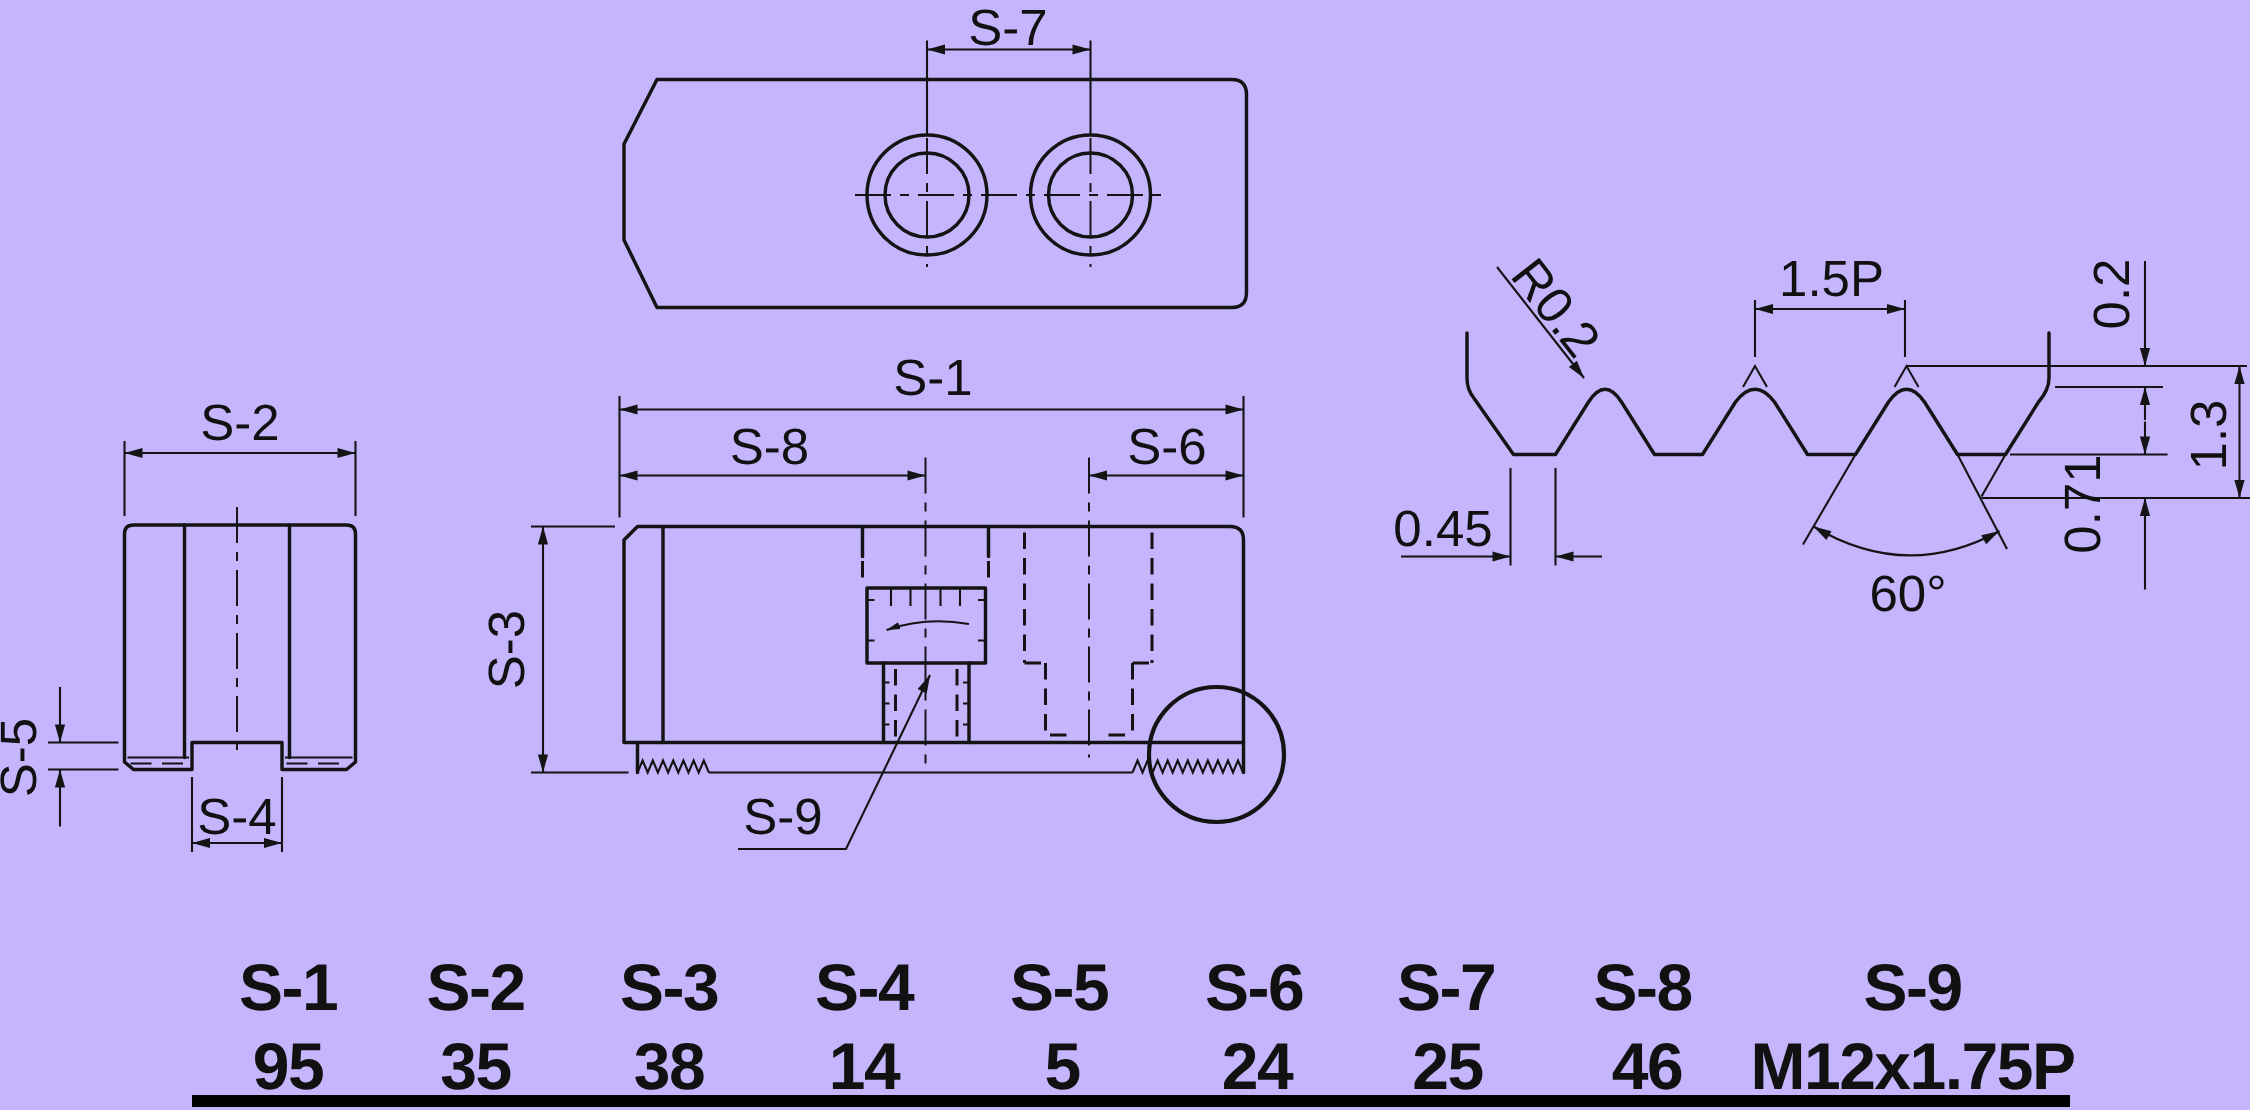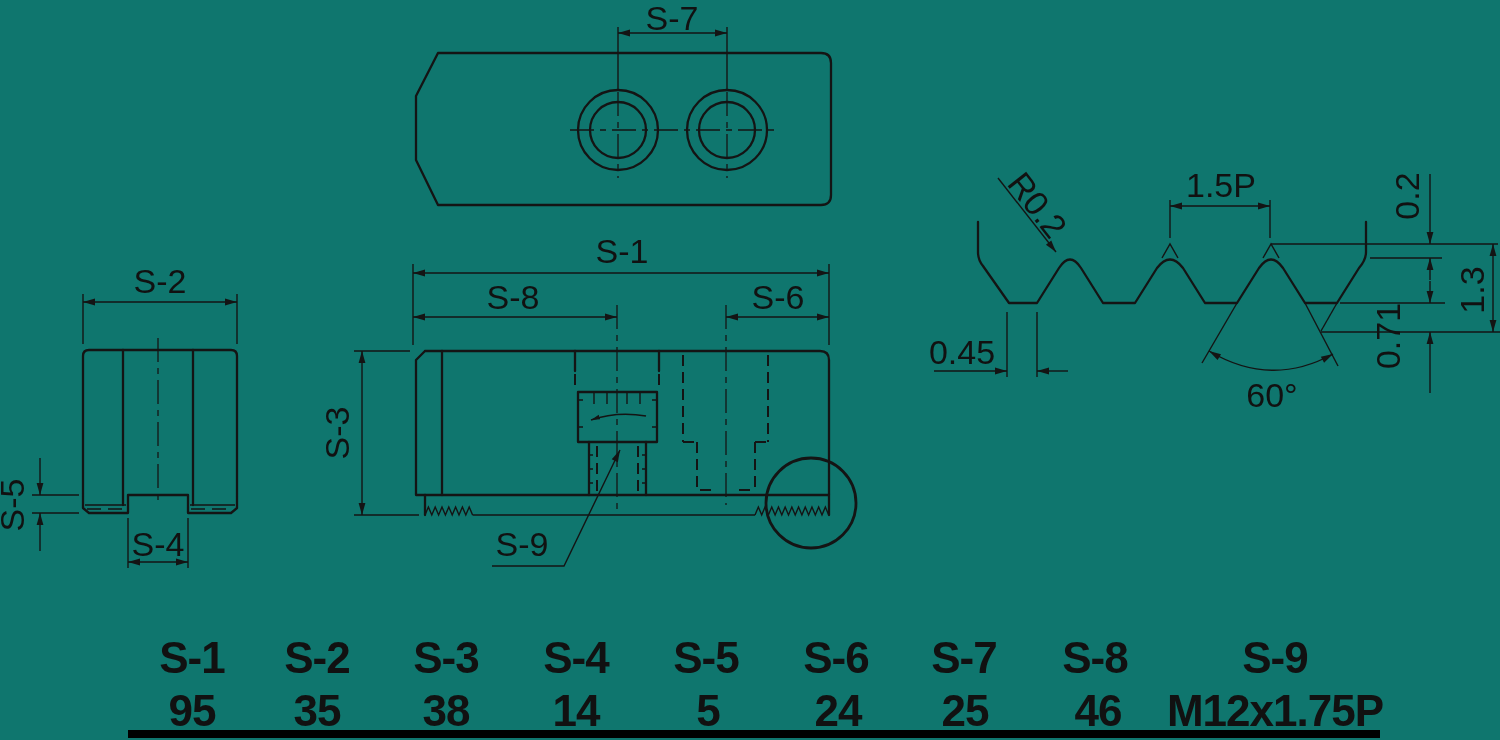--- a/index.html
+++ b/index.html
@@ -1,16 +1,16 @@
 <!DOCTYPE html>
 <html><head>
 <meta charset="utf-8">
 <style>
   html,body{margin:0;padding:0;background:#ffffff;}
-  .stage{position:relative;width:1500px;height:740px;background:#0f766e;overflow:hidden;
+  .stage{position:relative;width:1500px;height:740px;background:#c4b5fd;overflow:hidden;
          font-family:"Liberation Sans", sans-serif;}
   svg{display:block;}
   .ln  {stroke:#141414;stroke-width:2.3;fill:none;stroke-linecap:round;stroke-linejoin:round;}
   .lnT {stroke:#141414;stroke-width:1.4;fill:none;stroke-linecap:butt;}
   .hid {stroke:#141414;stroke-width:2.0;fill:none;stroke-dasharray:11 6;stroke-linecap:butt;}
   .ctr {stroke:#141414;stroke-width:1.3;fill:none;stroke-dasharray:24 6 6 6;stroke-linecap:butt;}
   .dim {stroke:#141414;stroke-width:1.4;fill:none;stroke-linecap:butt;}
   .thick{stroke:#000000;stroke-width:8;fill:none;}
   .circleDetail{stroke:#141414;stroke-width:2.8;fill:none;}
   text{fill:#111111;}

